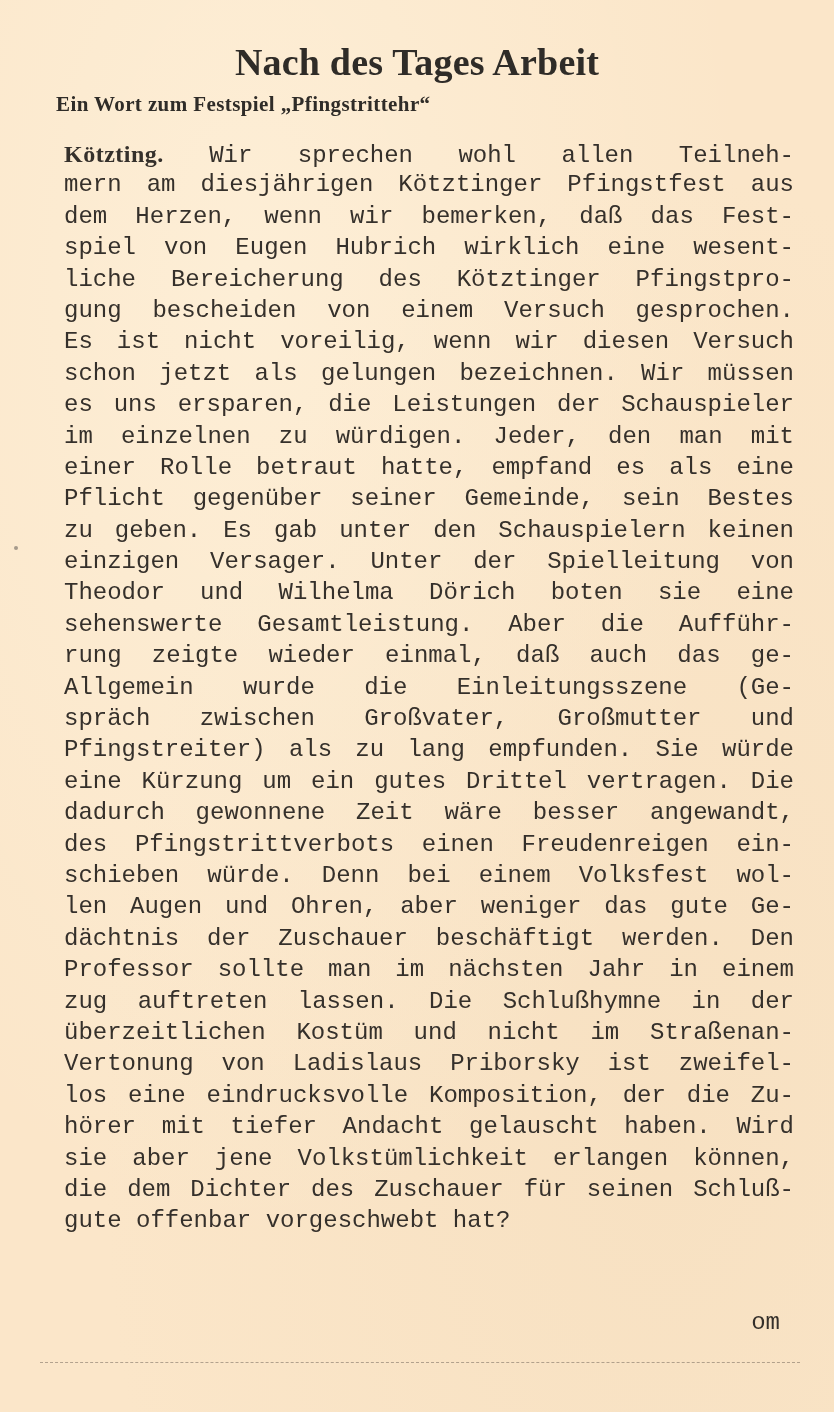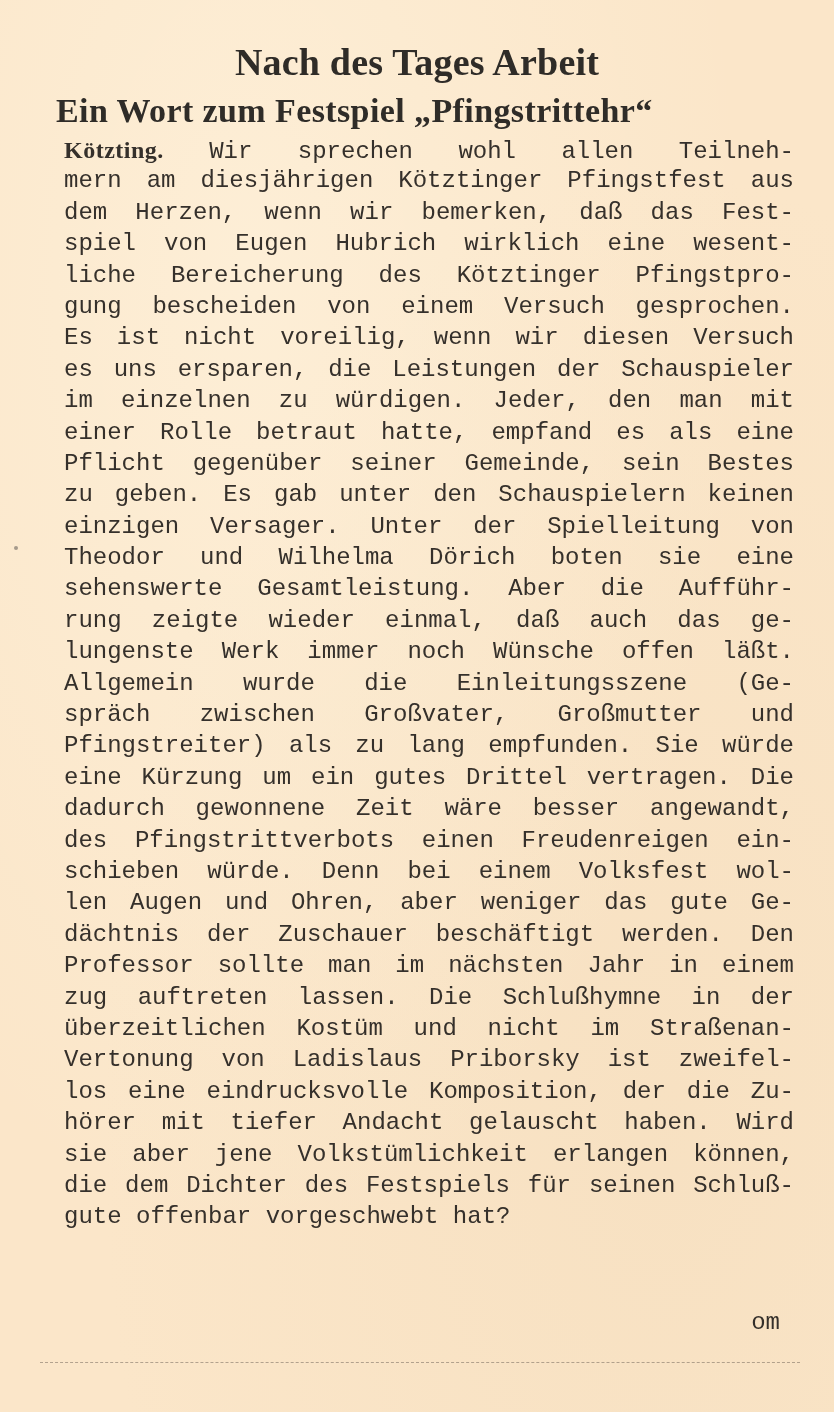--- a/index.html
+++ b/index.html
@@ -36,39 +36,39 @@
     color: #2f2c28;
     margin: 0;
   }
   .subhead {
     position: absolute;
     left: 56px; width: 740px;
     top: 92px;
     text-align: left;
     font-family: "Liberation Serif", serif;
     font-weight: bold;
-    font-size: 34px;
+    font-size: 21px;
     letter-spacing: 0.4px;
     color: #2f2c28;
     margin: 0;
     white-space: nowrap;
   }
   .body {
     position: absolute;
     left: 64px;
     top: 135px;
     width: 730px;
     margin: 0;
     padding: 0;
     list-style: none;
   }
   .line {
     display: block;
     height: 31.4px;
-    line-height: 30px;
+    line-height: 38px;
     font-family: "Liberation Mono", monospace;
     font-size: 24px;
     text-align: justify;
     text-align-last: justify;
     white-space: nowrap;
     color: #35302b;
     overflow: visible;
   }
   .line.last {
     text-align-last: left;
@@ -111,46 +111,46 @@
   <h2 class="subhead">Ein Wort zum Festspiel „Pfingstrittehr“</h2>
 
   <div class="body">
     <span class="line"><span class="dateline">Kötzting.</span> <span>Wir sprechen wohl allen Teilneh-</span></span>
     <span class="line">mern am diesjährigen Kötztinger Pfingstfest aus</span>
     <span class="line">dem Herzen, wenn wir bemerken, daß das Fest-</span>
     <span class="line">spiel von Eugen Hubrich wirklich eine wesent-</span>
     <span class="line">liche Bereicherung des Kötztinger Pfingstpro-</span>
     <span class="line">gung bescheiden von einem Versuch gesprochen.</span>
     <span class="line">Es ist nicht voreilig, wenn wir diesen Versuch</span>
+    <span class="line">schon jetzt als gelungen bezeichnen. Wir müssen</span>
     <span class="line">es uns ersparen, die Leistungen der Schauspieler</span>
     <span class="line">im einzelnen zu würdigen. Jeder, den man mit</span>
     <span class="line">einer Rolle betraut hatte, empfand es als eine</span>
     <span class="line">Pflicht gegenüber seiner Gemeinde, sein Bestes</span>
     <span class="line">zu geben. Es gab unter den Schauspielern keinen</span>
     <span class="line">einzigen Versager. Unter der Spielleitung von</span>
     <span class="line">Theodor und Wilhelma Dörich boten sie eine</span>
     <span class="line">sehenswerte Gesamtleistung. Aber die Aufführ-</span>
     <span class="line">rung zeigte wieder einmal, daß auch das ge-</span>
-    <span class="line">lungenste Werk immer noch Wünsche offen läßt.</span>
     <span class="line">Allgemein wurde die Einleitungsszene (Ge-</span>
     <span class="line">spräch zwischen Großvater, Großmutter und</span>
     <span class="line">Pfingstreiter) als zu lang empfunden. Sie würde</span>
     <span class="line">eine Kürzung um ein gutes Drittel vertragen. Die</span>
     <span class="line">dadurch gewonnene Zeit wäre besser angewandt,</span>
     <span class="line">des Pfingstrittverbots einen Freudenreigen ein-</span>
     <span class="line">schieben würde. Denn bei einem Volksfest wol-</span>
     <span class="line">len Augen und Ohren, aber weniger das gute Ge-</span>
     <span class="line">dächtnis der Zuschauer beschäftigt werden. Den</span>
     <span class="line">Professor sollte man im nächsten Jahr in einem</span>
     <span class="line">zug auftreten lassen. Die Schlußhymne in der</span>
     <span class="line">überzeitlichen Kostüm und nicht im Straßenan-</span>
     <span class="line">Vertonung von Ladislaus Priborsky ist zweifel-</span>
     <span class="line">los eine eindrucksvolle Komposition, der die Zu-</span>
     <span class="line">hörer mit tiefer Andacht gelauscht haben. Wird</span>
     <span class="line">sie aber jene Volkstümlichkeit erlangen können,</span>
-    <span class="line">die dem Dichter des Festspiels für seinen Schluß-</span>
+    <span class="line">die dem Dichter des Zuschauer für seinen Schluß-</span>
     <span class="line last">gute offenbar vorgeschwebt hat?</span>
   </div>
 
   <span class="author">om</span>
   <div class="rule"></div>
   <div class="speck"></div>
 </div>
 
 </body></html>

